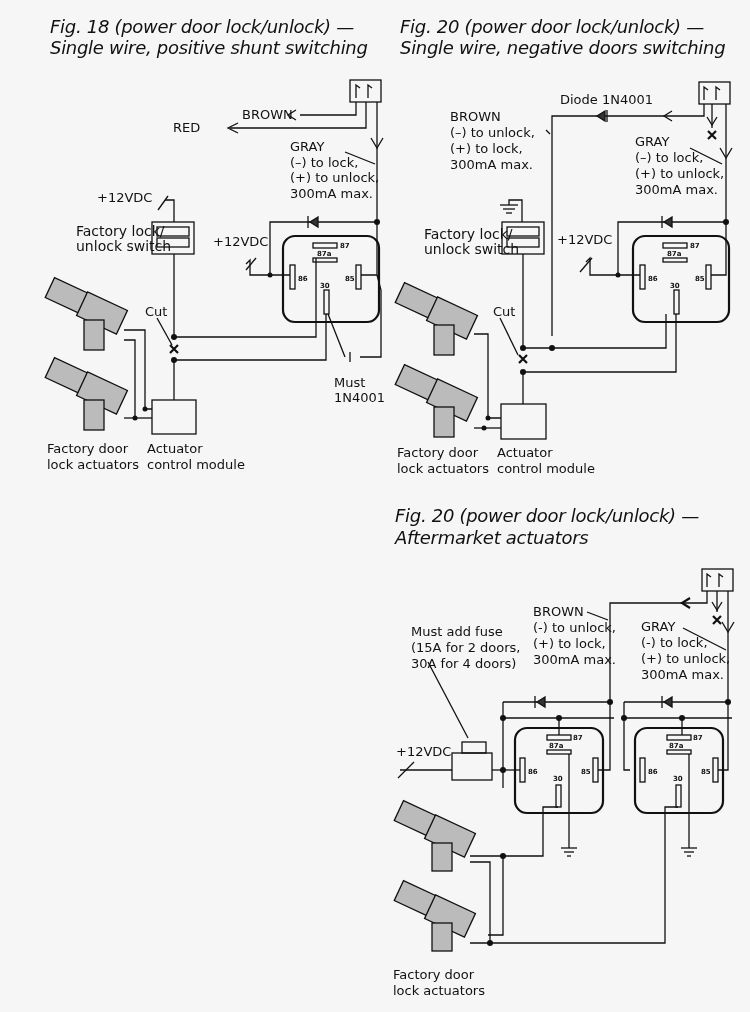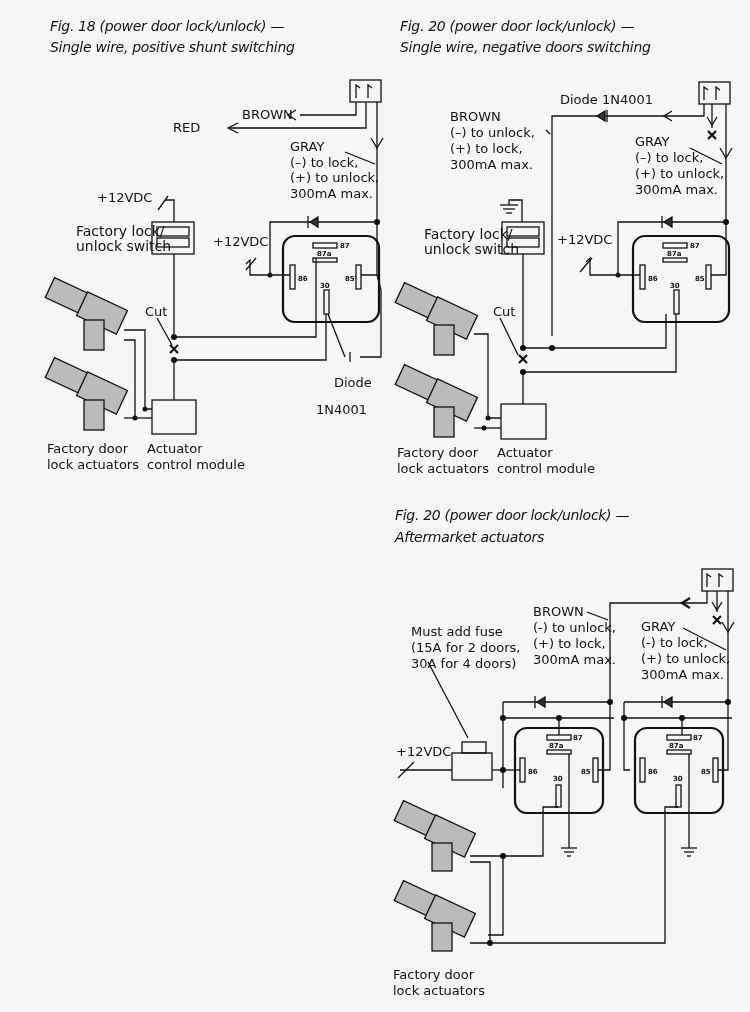--- a/index.html
+++ b/index.html
@@ -3,21 +3,21 @@
 <meta charset="utf-8">
 <style>
   html, body { margin: 0; padding: 0; }
   body {
     width: 750px; height: 1012px; position: relative; overflow: hidden;
     background: #f6f6f6;
     font-family: "DejaVu Sans", sans-serif;
     color: #111;
   }
   .fig-title {
-    position: absolute; font-style: italic; font-size: 14px; line-height: 21px;
+    position: absolute; font-style: italic; font-size: 18px; line-height: 21px;
     font-family: "DejaVu Sans", sans-serif; letter-spacing: -0.3px; color: #111;
   }
   .lbl { position: absolute; font-size: 13px; line-height: 13px; color: #111; white-space: nowrap; }
   .lbl.sm { font-size: 14px; }
   .pin { position: absolute; font-size: 7px; font-weight: bold; color: #111; text-align: center; }
   svg { position: absolute; left: 0; top: 0; }
   svg line, svg polyline, svg path, svg rect { stroke: #111; fill: none; stroke-width: 1.3; }
   svg .dot { fill: #111; stroke: none; }
   svg .thick { stroke-width: 2.2; }
   svg .fillg { fill: #333; }
@@ -110,22 +110,22 @@
   <span class="lbl" style="left:173px;top:121px;text-align:center;">RED</span>
   <span class="lbl" style="left:290px;top:140px;">GRAY</span>
   <span class="lbl" style="left:290px;top:156px;">(–) to lock,</span>
   <span class="lbl" style="left:290px;top:171px;">(+) to unlock,</span>
   <span class="lbl" style="left:290px;top:187px;">300mA max.</span>
   <span class="lbl" style="left:97px;top:191px;">+12VDC</span>
   <span class="lbl" style="left:213px;top:235px;">+12VDC</span>
   <span class="lbl sm" style="left:76px;top:225px;">Factory lock/</span>
   <span class="lbl sm" style="left:76px;top:240px;">unlock switch</span>
   <span class="lbl" style="left:145px;top:305px;">Cut</span>
-  <span class="lbl" style="left:334px;top:376px;">Diode</span>
-  <span class="lbl" style="left:316px;top:391px;margin-top:12px;">1N4001</span>
+  <span class="lbl" style="left:334px;top:376px;">Must</span>
+  <span class="lbl" style="left:334px;top:391px;">1N4001</span>
   <span class="lbl" style="left:47px;top:442px;">Factory door</span>
   <span class="lbl" style="left:47px;top:458px;">lock actuators</span>
   <span class="lbl" style="left:147px;top:442px;">Actuator</span>
   <span class="lbl" style="left:147px;top:458px;">control module</span>
   <span class="pin" style="left:340px;top:242px;">87</span>
   <span class="pin" style="left:317px;top:250px;">87a</span>
   <span class="pin" style="left:298px;top:275px;">86</span>
   <span class="pin" style="left:345px;top:275px;">85</span>
   <span class="pin" style="left:320px;top:282px;">30</span>
 </div>

